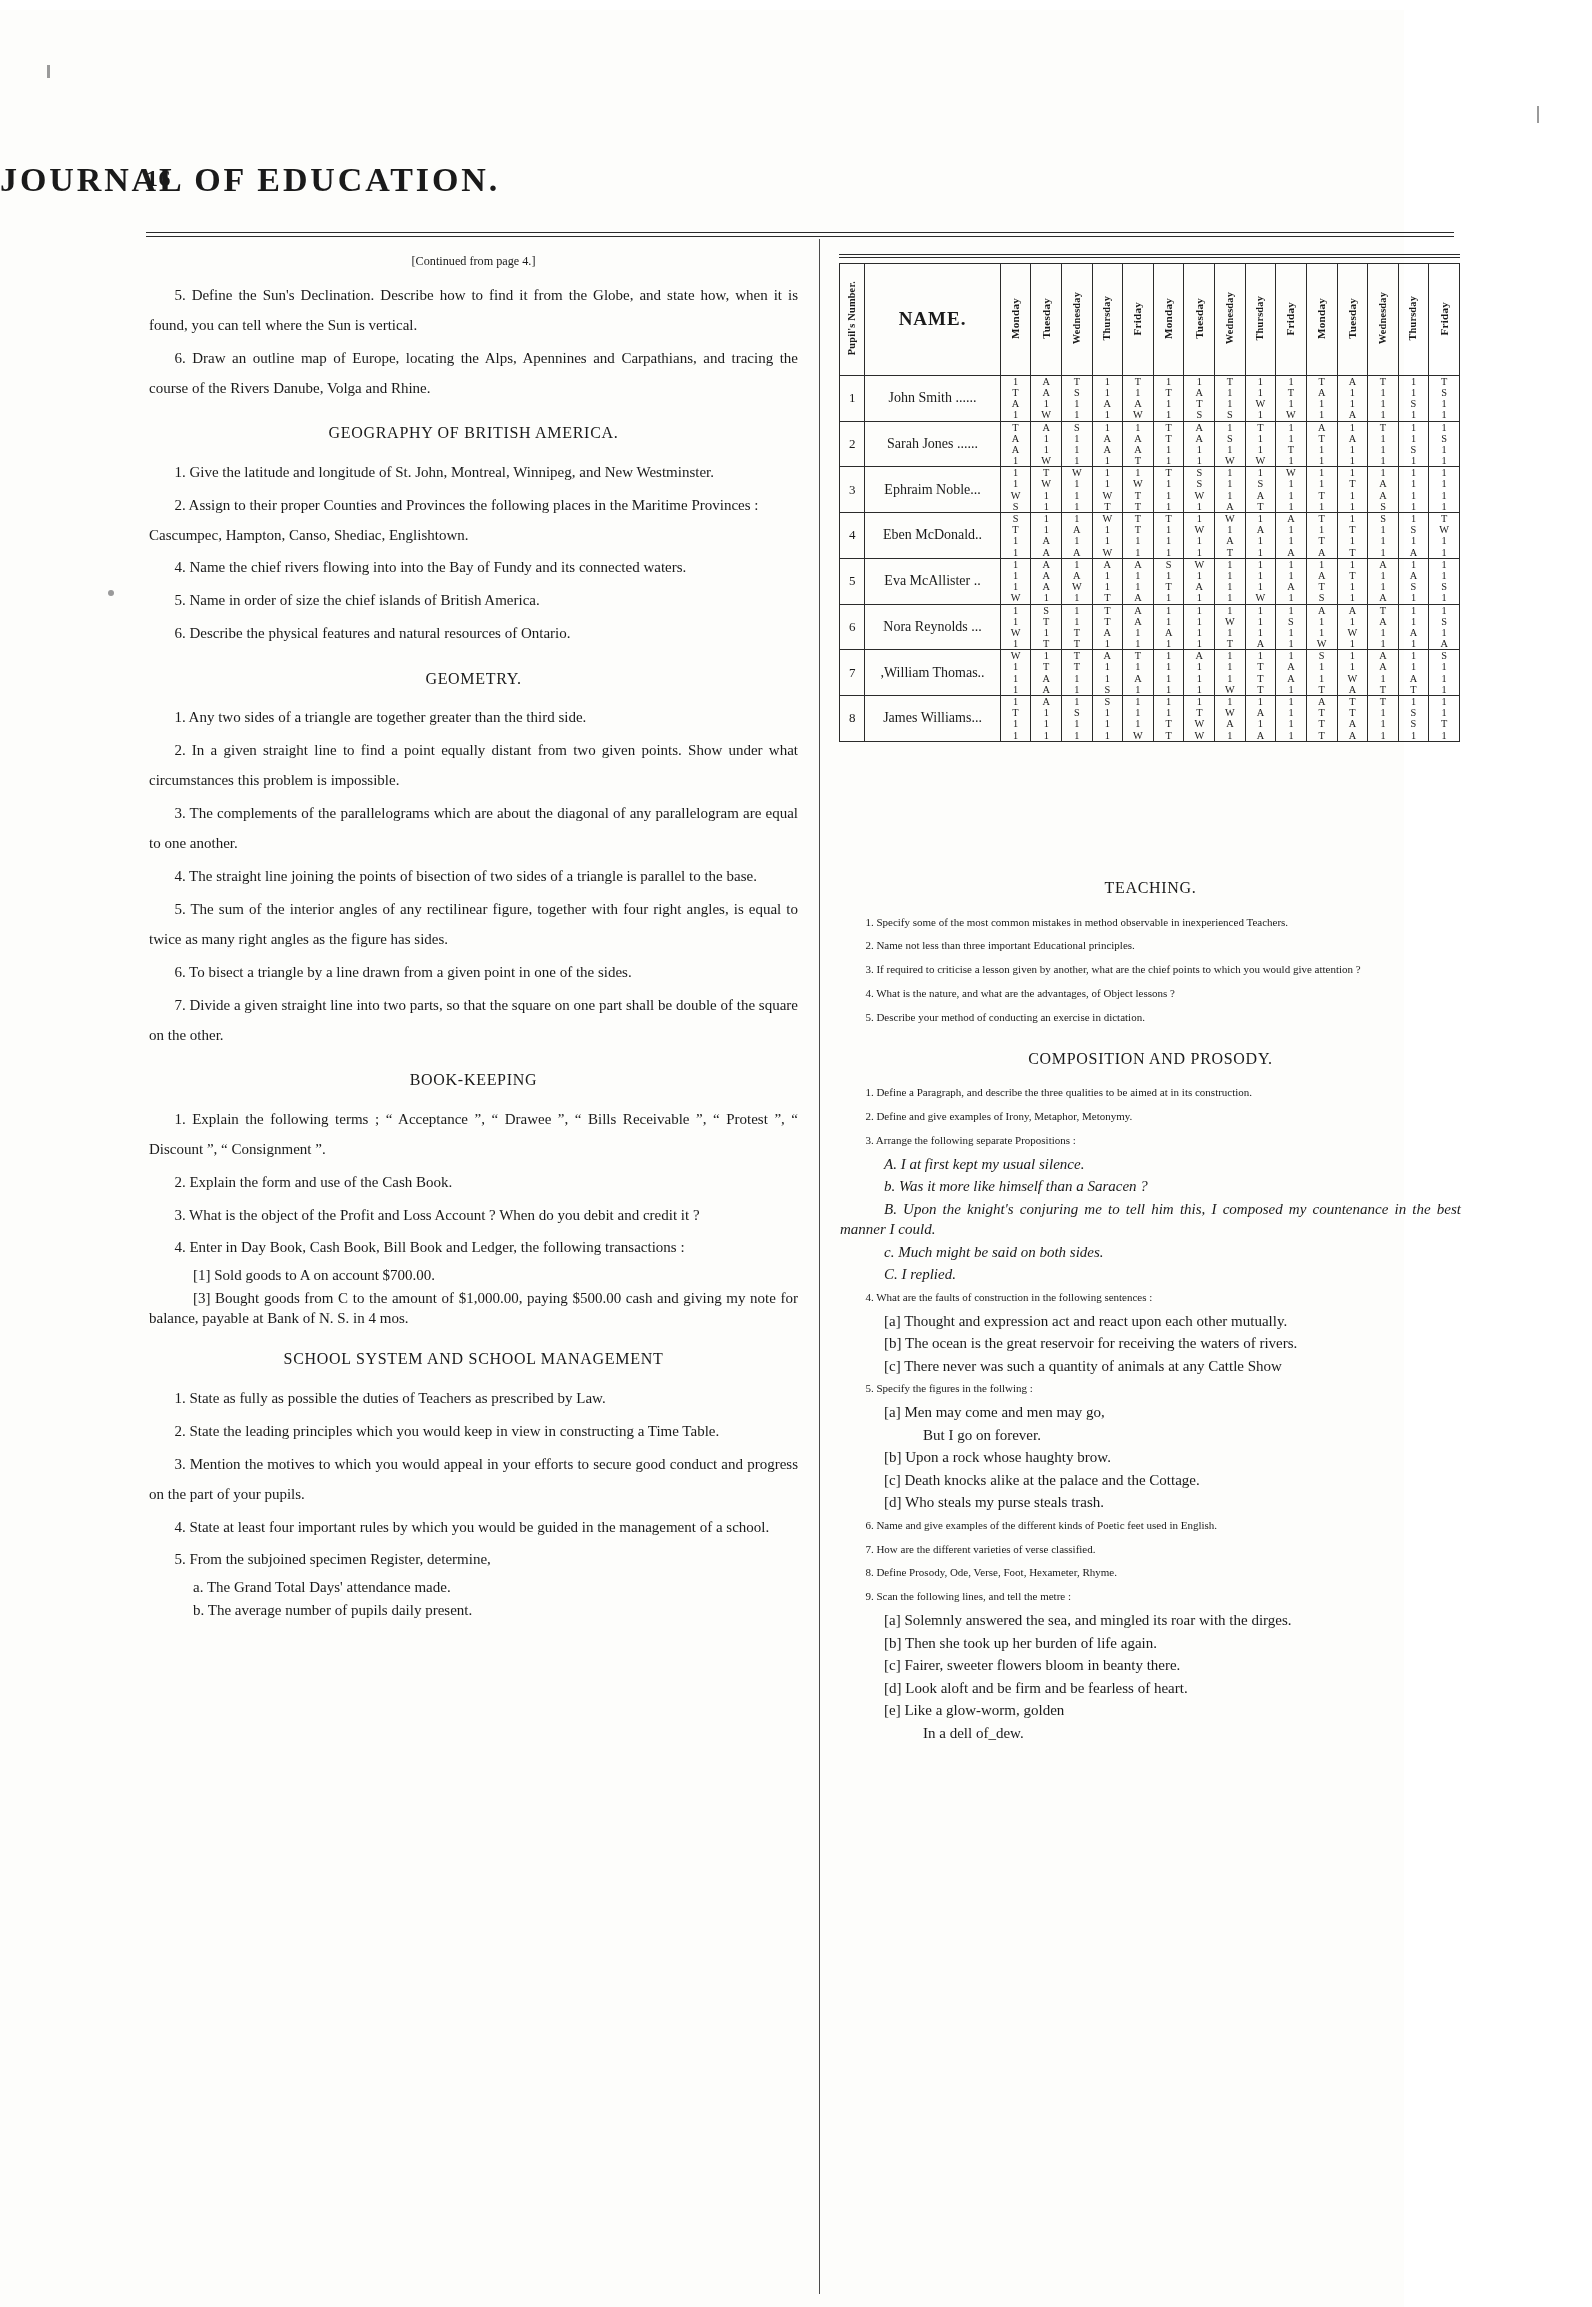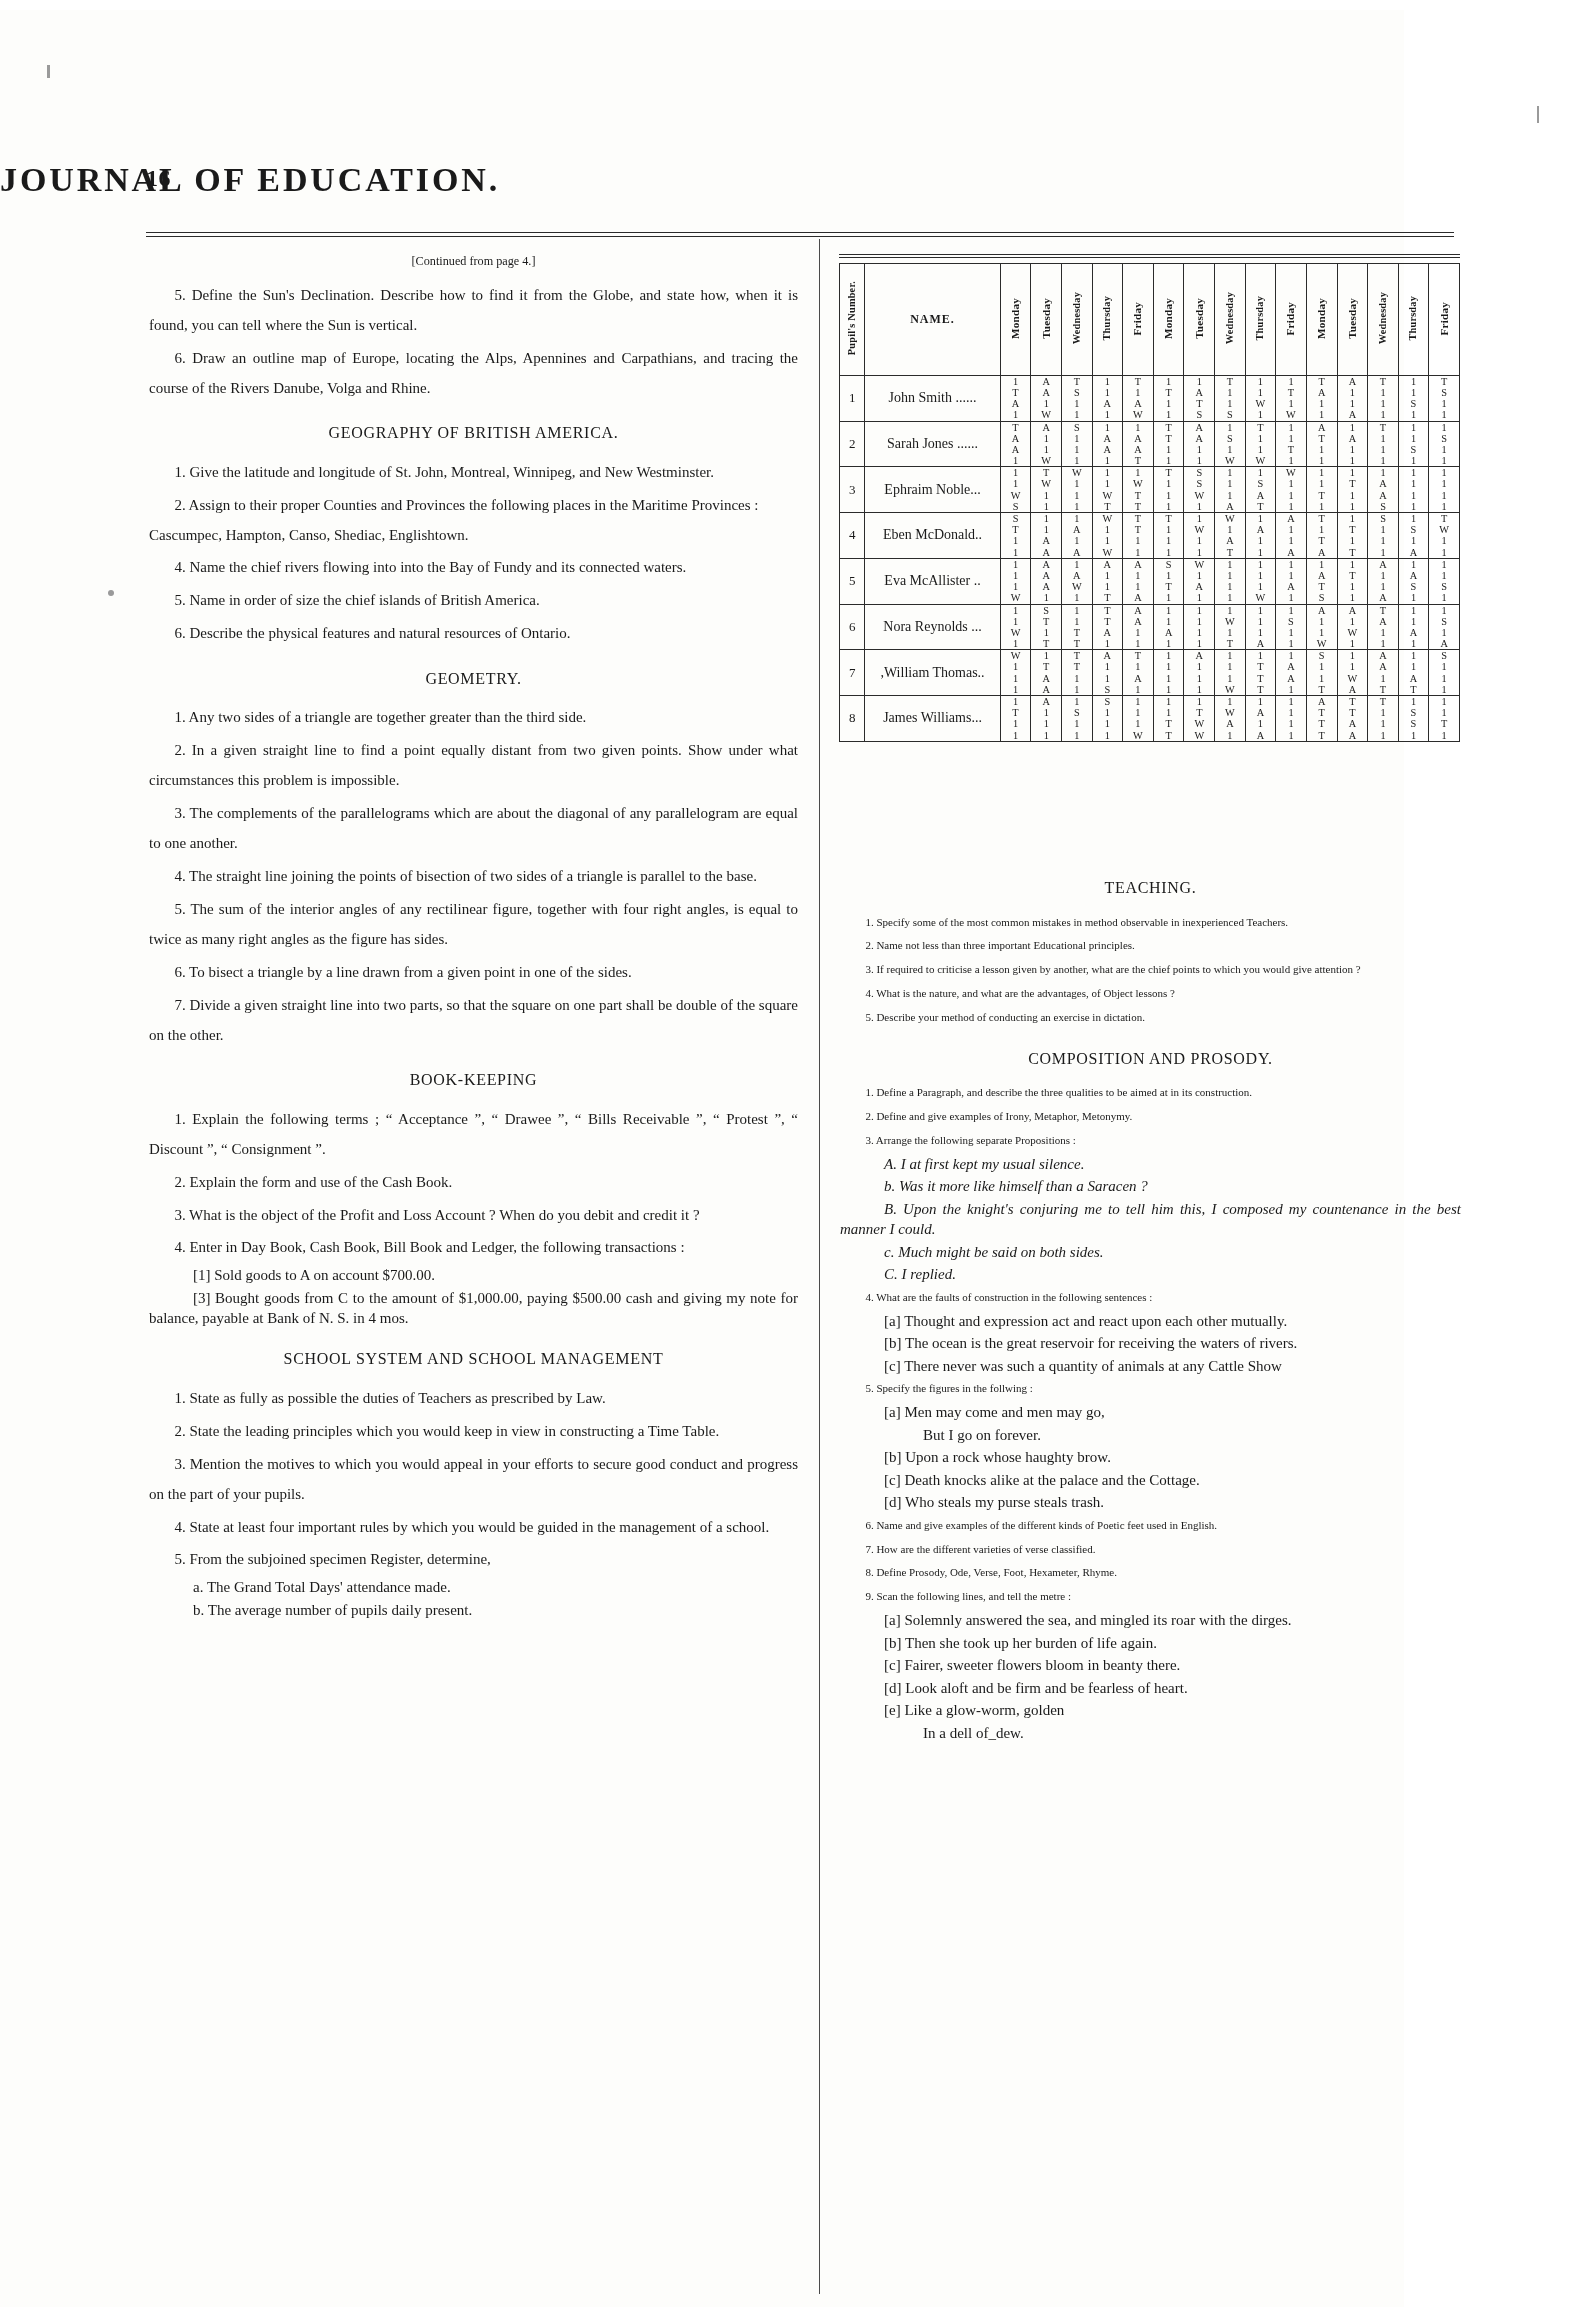--- a/index.html
+++ b/index.html
@@ -147,21 +147,21 @@
     font-size: 11.2px;
     letter-spacing: 0.2px;
     white-space: nowrap;
     display: inline-block;
     line-height: 1;
   }
   .vtext.two {
     font-size: 10.3px;
   }
   .hd-name-text {
-    font-size: 12px;
+    font-size: 19px;
     letter-spacing: 1px;
     margin-top: 28px;
   }
   td.num {
     font-size: 13px;
     width: 30px;
   }
   td.nm {
     font-size: 14px;
     text-align: left;

